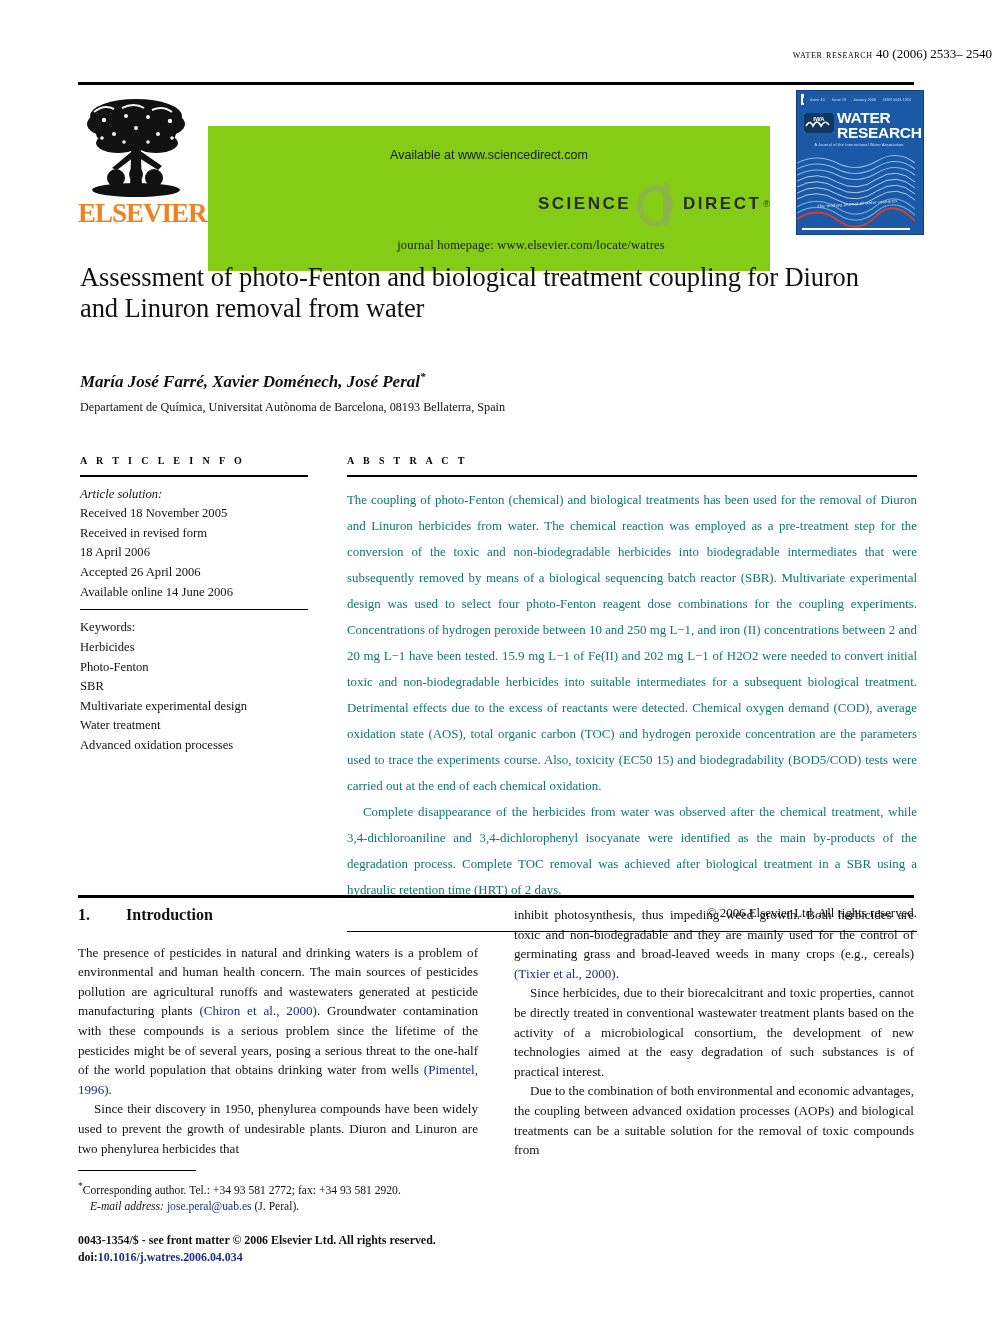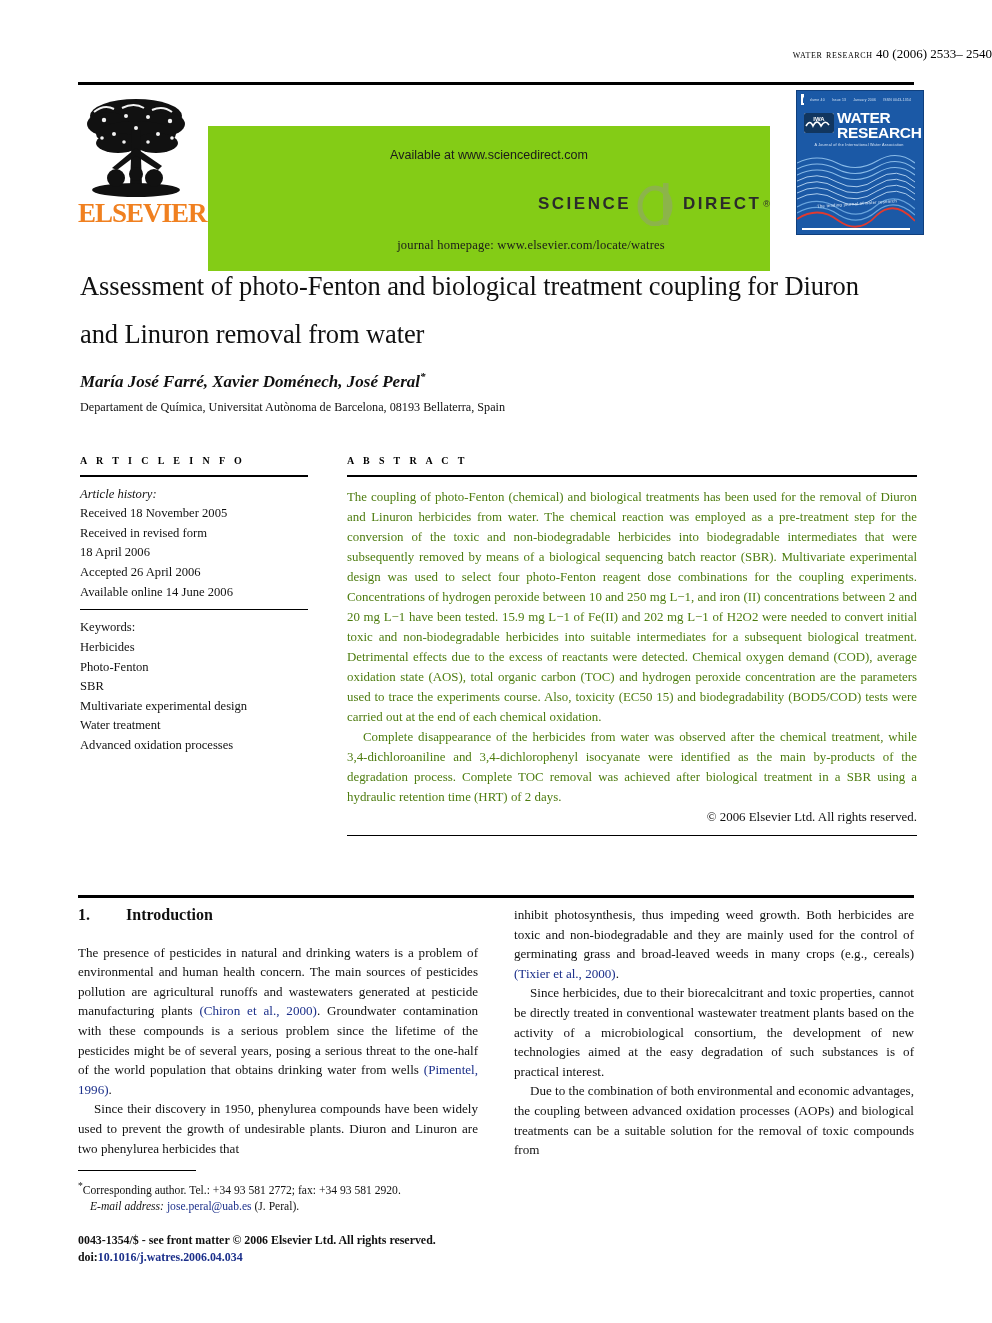--- a/index.html
+++ b/index.html
@@ -236,21 +236,21 @@
     transform: rotate(-4deg);
   }
 
   
   .article-title {
     position: absolute;
     left: 80px; top: 262px;
     width: 790px;
     font-family: "Liberation Serif", serif;
     font-size: 26.5px;
-    line-height: 48px;
+    line-height: 31px;
     color: #111;
     letter-spacing: -0.1px;
   }
   .authors {
     position: absolute;
     left: 80px; top: 370px;
     width: 790px;
     font-family: "Liberation Serif", serif;
     font-style: italic;
     font-weight: bold;
@@ -305,22 +305,22 @@
   }
   .abs-rule {
     width: 570px;
     height: 1.6px;
     background: #000;
     margin: 9px 0 10px 0;
   }
   .abs-body {
     font-family: "Liberation Serif", serif;
     font-size: 12.9px;
-    line-height: 20px;
-    color: #4d7c0f;
+    line-height: 26px;
+    color: #0f766e;
     text-align: justify;
   }
   .abs-body p { margin: 0; }
   .abs-body p + p { text-indent: 16px; }
   .abs-copy {
     margin-top: 3px;
     text-align: right;
     font-family: "Liberation Serif", serif;
     font-size: 12.9px;
     color: #111;
@@ -513,21 +513,21 @@
   <div class="article-title">Assessment of photo-Fenton and biological treatment coupling for Diuron and Linuron removal from water</div>
   <div class="authors">
     <span>María José Farré, Xavier Doménech, José Peral</span><sup>*</sup>
   </div>
   <div class="affiliation">Departament de Química, Universitat Autònoma de Barcelona, 08193 Bellaterra, Spain</div>
 
   <div class="info-col">
     <div class="sec-head">A R T I C L E   I N F O</div>
     <div class="info-rule"></div>
     <div class="info-body">
-      <div class="lbl">Article history:</div>
+      <div class="lbl">Article solution:</div>
       <div>Received 18 November 2005</div>
       <div>Received in revised form</div>
       <div>18 April 2006</div>
       <div>Accepted 26 April 2006</div>
       <div>Available online 14 June 2006</div>
     </div>
     <div class="info-rule thin"></div>
     <div class="info-body">
       <div>Keywords:</div>
       <div>Herbicides</div>

